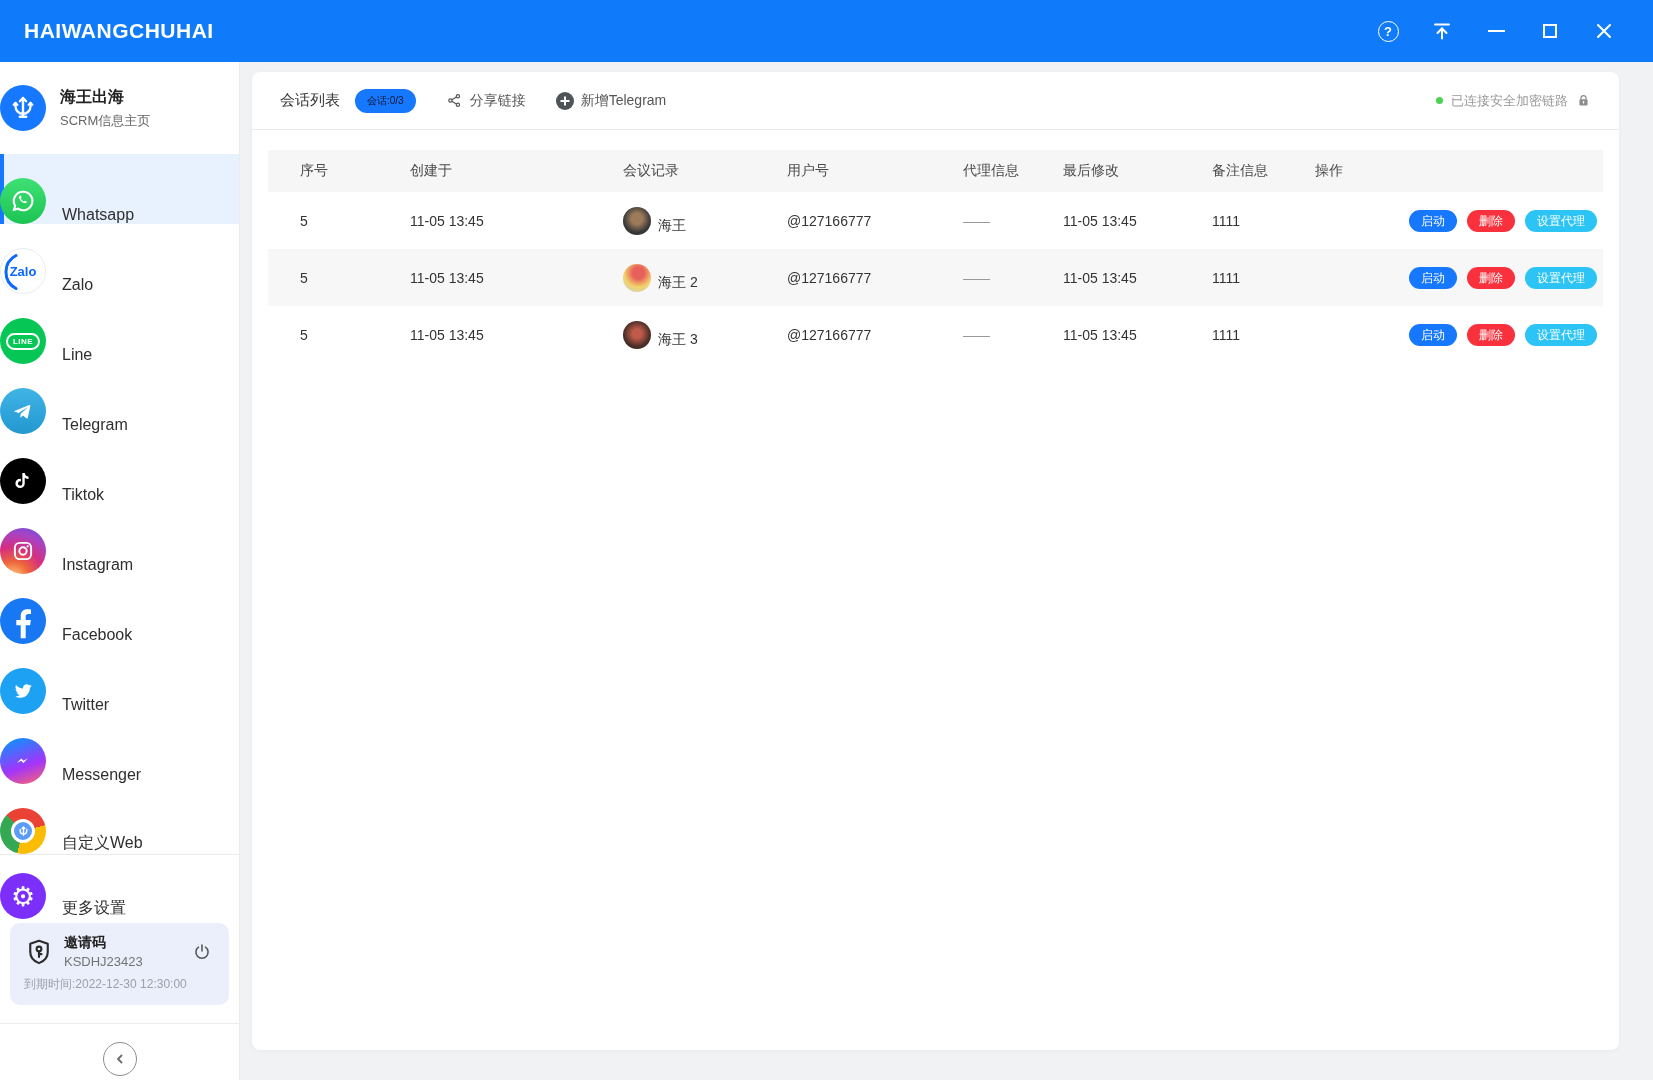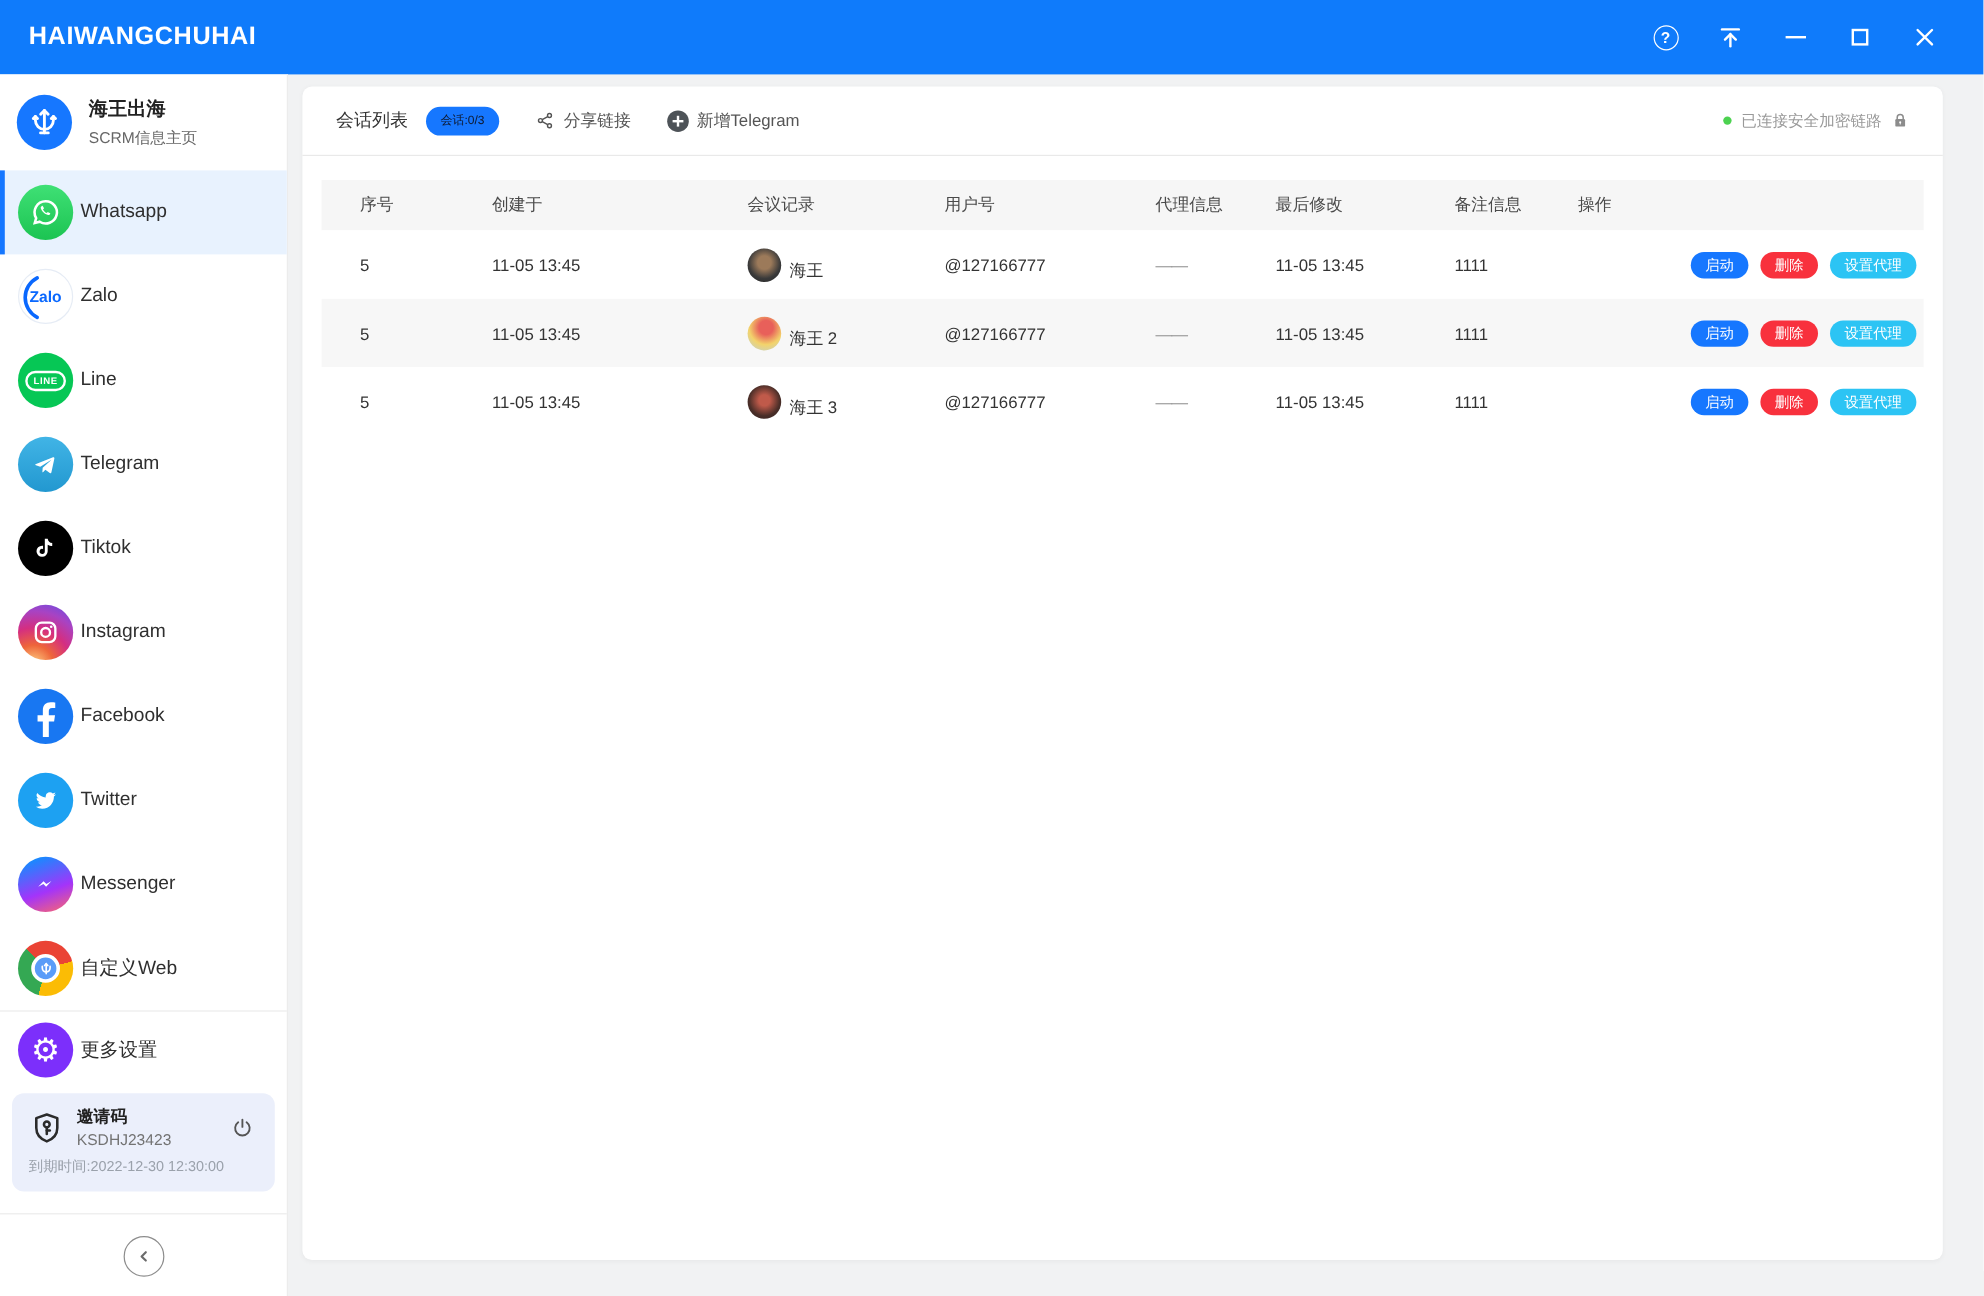--- a/index.html
+++ b/index.html
@@ -14,26 +14,26 @@
   .titlebar{position:absolute;left:0;top:0;width:1653px;height:62px;background:var(--titlebar);display:flex;align-items:center;}
   .app-title{color:#fff;font-size:21px;font-weight:bold;letter-spacing:.5px;margin-left:24px;}
   .win-controls{margin-left:auto;display:flex;align-items:center;gap:32px;padding-right:38px;}
   .wc{width:22px;height:22px;display:flex;align-items:center;justify-content:center;cursor:pointer;}
   .help-circle{width:21px;height:21px;border:1.6px solid #fff;border-radius:50%;color:#fff;font-size:13px;display:flex;align-items:center;justify-content:center;font-weight:bold;}
   .min-bar{width:17px;height:2px;background:#fff;}
   .max-box{width:14px;height:14px;border:2px solid #fff;}
 
   
   .sidebar{position:absolute;left:0;top:62px;width:240px;height:1018px;background:#fff;border-right:1px solid #ececec;display:flex;flex-direction:column;}
-  .logo-block{height:80px;display:flex;align-items:center;padding-left:14px;gap:14px;}
+  .logo-block{height:92px;display:flex;align-items:center;gap:14px;}
   .logo-circle{width:46px;height:46px;border-radius:50%;background:var(--accent);display:flex;align-items:center;justify-content:center;flex:none;}
   .logo-texts .t1{font-size:16px;font-weight:bold;color:#222;}
   .logo-texts .t2{font-size:13px;color:#666;margin-top:4px;}
   .nav{flex:none;}
-  .nav-item{height:70px;display:flex;align-items:center;padding-left:15px;gap:6px;cursor:pointer;position:relative;}
+  .nav-item{height:70px;display:flex;align-items:flex-end;gap:16px;cursor:pointer;position:relative;}
   .nav-item .label{font-size:16px;color:#2f2f2f;}
   .nav-item.selected{background:var(--selected);}
   .nav-item.selected::before{content:"";position:absolute;left:0;top:0;bottom:0;width:4px;background:var(--accent);}
   .picon{width:46px;height:46px;border-radius:50%;flex:none;display:flex;align-items:center;justify-content:center;position:relative;overflow:hidden;}
   .pi-whatsapp{background:linear-gradient(180deg,#3fe075,#1cc452);}
   .pi-zalo{background:#fff;border:1px solid #e6ecf5;}
   .pi-zalo .ztxt{color:#0a68fe;font-weight:bold;font-size:13px;z-index:1;}
   .pi-zalo svg{position:absolute;left:1px;top:1px;}
   .pi-line{background:#06c755;}
   .pi-line .lpill{border:2px solid #fff;border-radius:9px;padding:2px 5px;font-size:8px;font-weight:bold;color:#fff;letter-spacing:.5px;}

